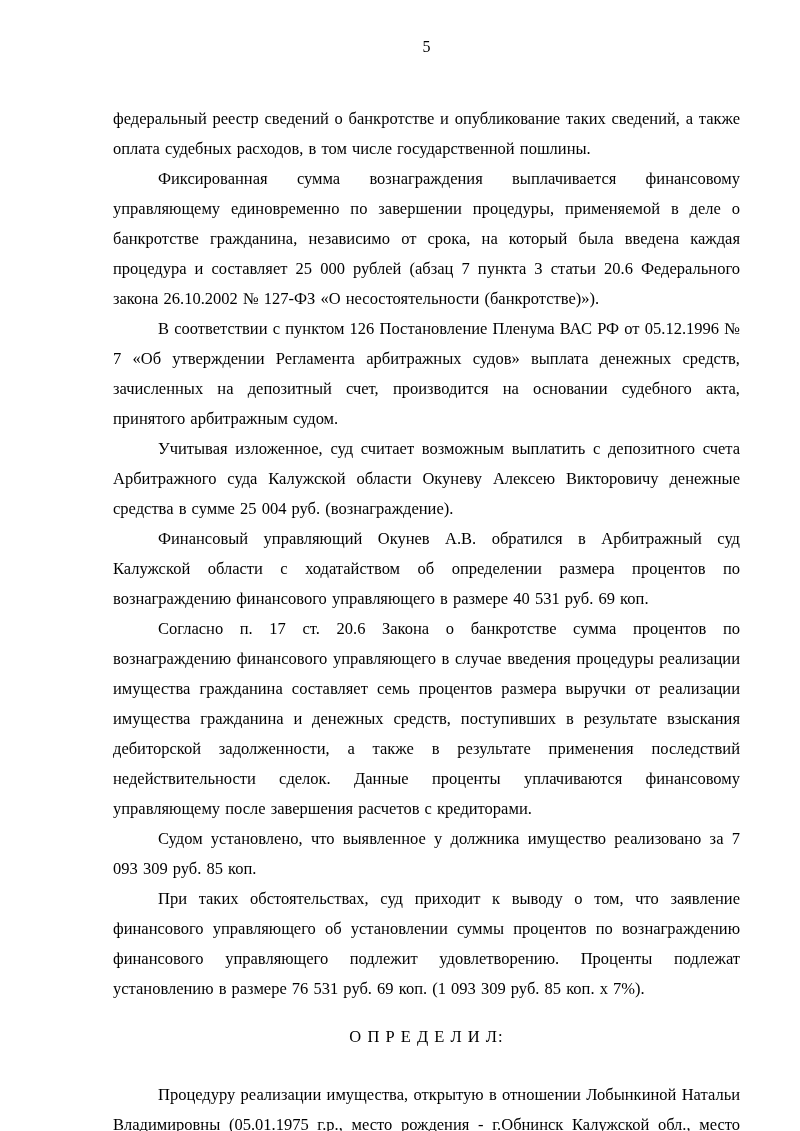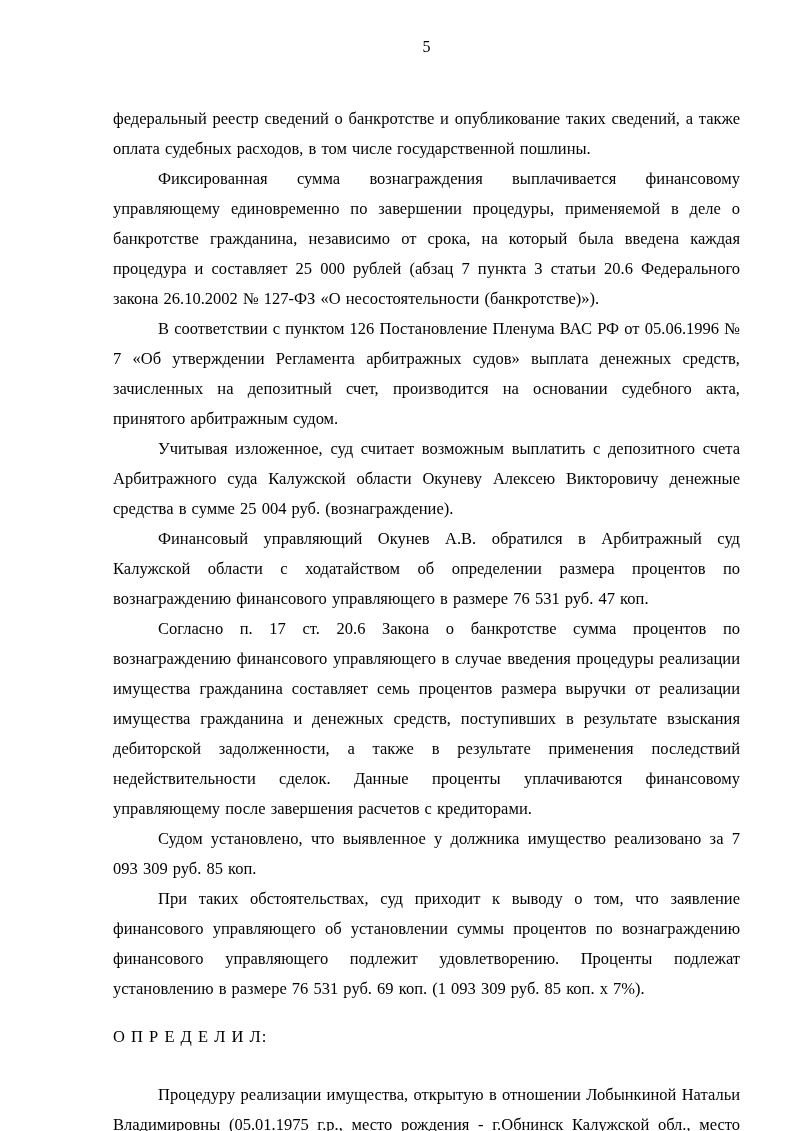--- a/index.html
+++ b/index.html
@@ -36,37 +36,38 @@
   .para {
     margin: 0;
     text-indent: 45px;
     word-spacing: 1px;
   }
   .para.no-indent {
     text-indent: 0;
   }
   .heading {
     margin: 18px 0 28px 0;
+    text-align: center;
     text-indent: 0;
     font-size: 16.5px;
     letter-spacing: 1px;
   }
 </style>
 </head>
 <body>
 
 <div class="page">
   <div class="page-number">5</div>
 
   <div class="content">
     <p class="para no-indent">федеральный реестр сведений о банкротстве и опубликование таких сведений, а также оплата судебных расходов, в том числе государственной пошлины.</p>
     <p class="para">Фиксированная сумма вознаграждения выплачивается финансовому управляющему единовременно по завершении процедуры, применяемой в деле о банкротстве гражданина, независимо от срока, на который была введена каждая процедура и составляет 25 000 рублей (абзац 7 пункта 3 статьи 20.6 Федерального закона 26.10.2002 № 127-ФЗ «О несостоятельности (банкротстве)»).</p>
-    <p class="para">В соответствии с пунктом 126  Постановление Пленума ВАС РФ от 05.06.1996 № 7 «Об утверждении Регламента арбитражных судов» выплата денежных средств, зачисленных на депозитный счет, производится на основании судебного акта, принятого арбитражным судом.</p>
+    <p class="para">В соответствии с пунктом 126  Постановление Пленума ВАС РФ от 05.12.1996 № 7 «Об утверждении Регламента арбитражных судов» выплата денежных средств, зачисленных на депозитный счет, производится на основании судебного акта, принятого арбитражным судом.</p>
     <p class="para">Учитывая изложенное, суд считает возможным выплатить с депозитного счета Арбитражного суда Калужской области Окуневу Алексею Викторовичу денежные средства в сумме 25  004 руб. (вознаграждение).</p>
-    <p class="para">Финансовый управляющий Окунев А.В. обратился в Арбитражный суд Калужской области с ходатайством об определении размера процентов по вознаграждению финансового управляющего в размере 76 531 руб. 47 коп.</p>
+    <p class="para">Финансовый управляющий Окунев А.В. обратился в Арбитражный суд Калужской области с ходатайством об определении размера процентов по вознаграждению финансового управляющего в размере 40 531 руб. 69 коп.</p>
     <p class="para">Согласно п. 17 ст. 20.6 Закона о банкротстве сумма  процентов по вознаграждению финансового управляющего в случае введения процедуры реализации имущества гражданина составляет семь процентов размера выручки от реализации имущества гражданина и денежных средств, поступивших в результате взыскания дебиторской задолженности, а также в результате применения последствий недействительности сделок. Данные проценты уплачиваются финансовому управляющему после завершения расчетов с кредиторами.</p>
     <p class="para">Судом установлено, что выявленное у должника имущество реализовано за 7 093 309 руб. 85 коп.</p>
     <p class="para">При таких обстоятельствах, суд приходит к  выводу о том, что заявление финансового управляющего об установлении суммы процентов по вознаграждению финансового управляющего подлежит удовлетворению. Проценты подлежат установлению в размере 76 531 руб. 69 коп.  (1 093 309 руб. 85 коп. x 7%).</p>
 
     <p class="heading">О П Р Е Д Е Л И Л:</p>
 
     <p class="para">Процедуру реализации имущества, открытую в отношении Лобынкиной Натальи Владимировны (05.01.1975 г.р., место рождения - г.Обнинск Калужской обл., место регистрации - с.Истье Жуковского района Калужской обл., территория СНТ Луч, д.20, СНИЛС 034-228-166-26, ИНН 402502348967) завершить, применить положения статьи 213.28 Федерального закона от 26.10.2002 № 127-ФЗ «О несостоятельности (банкротстве)» об освобождении от обязательств.</p>
   </div>
 </div>
 

